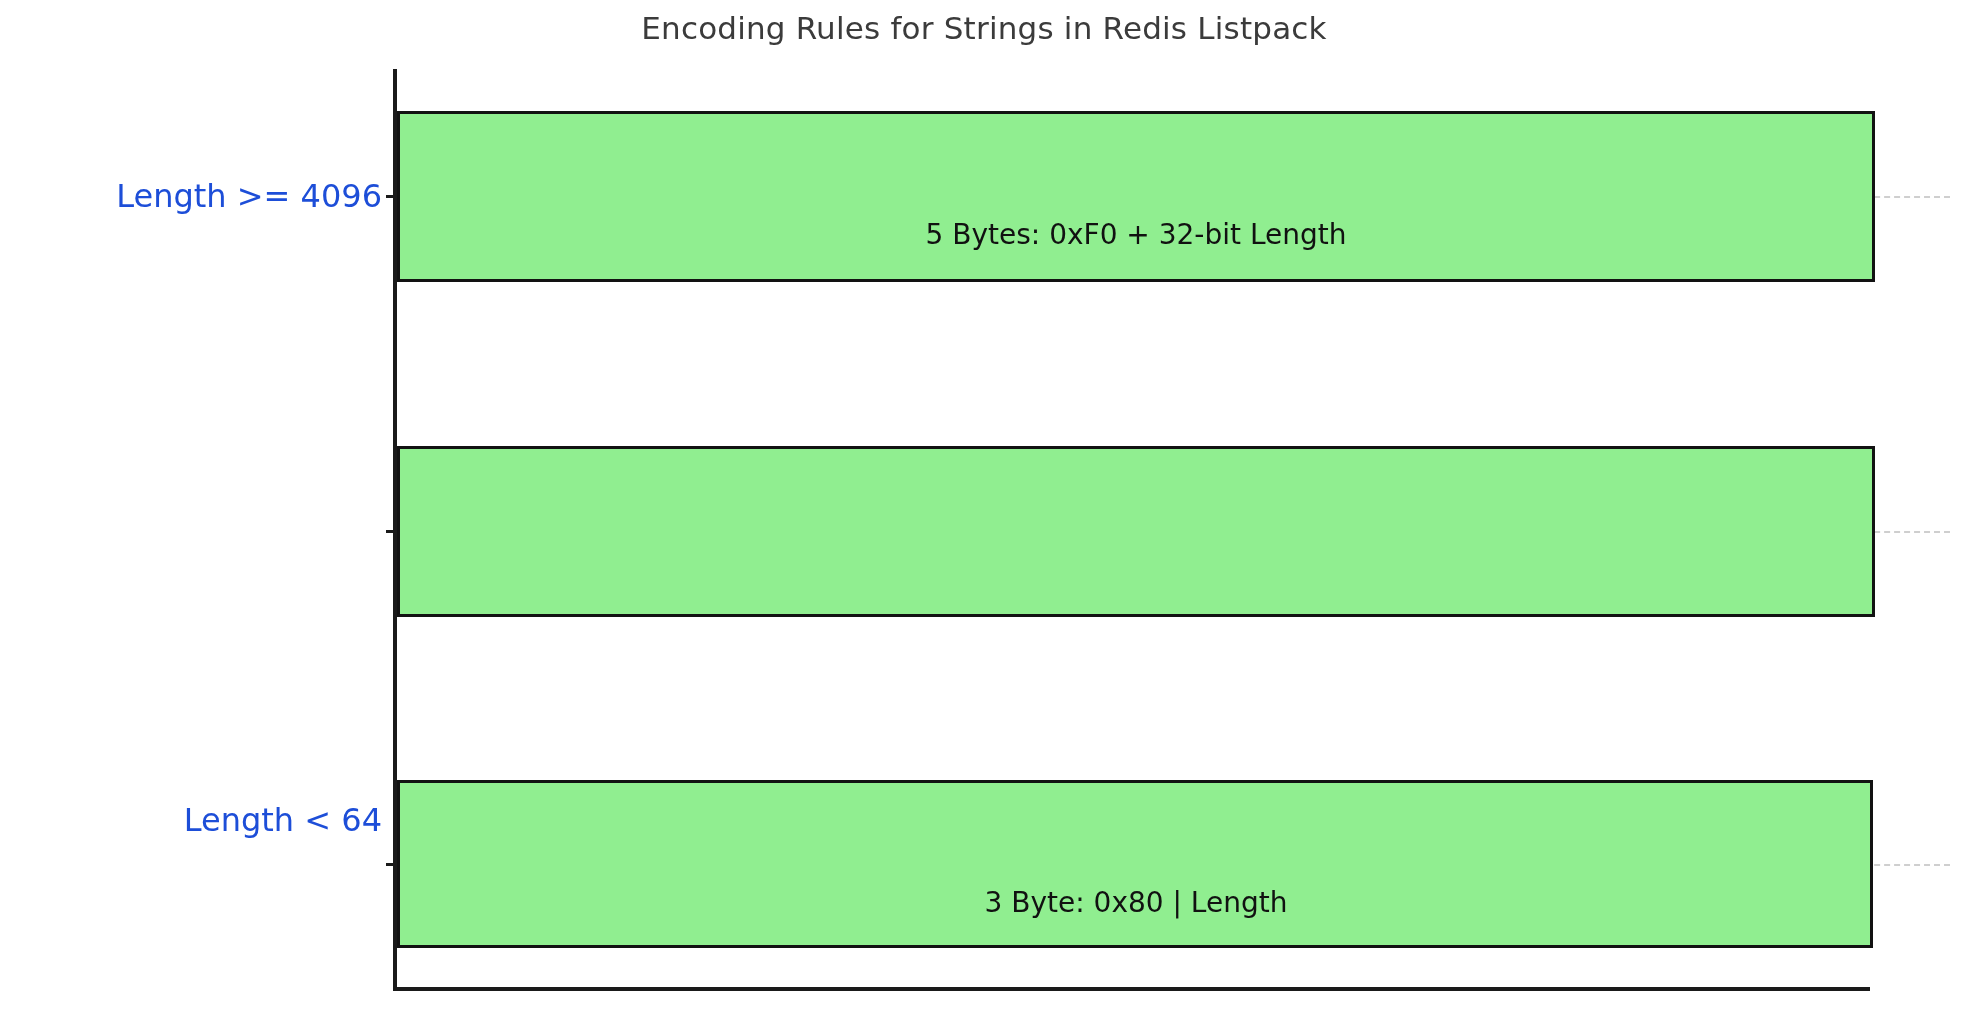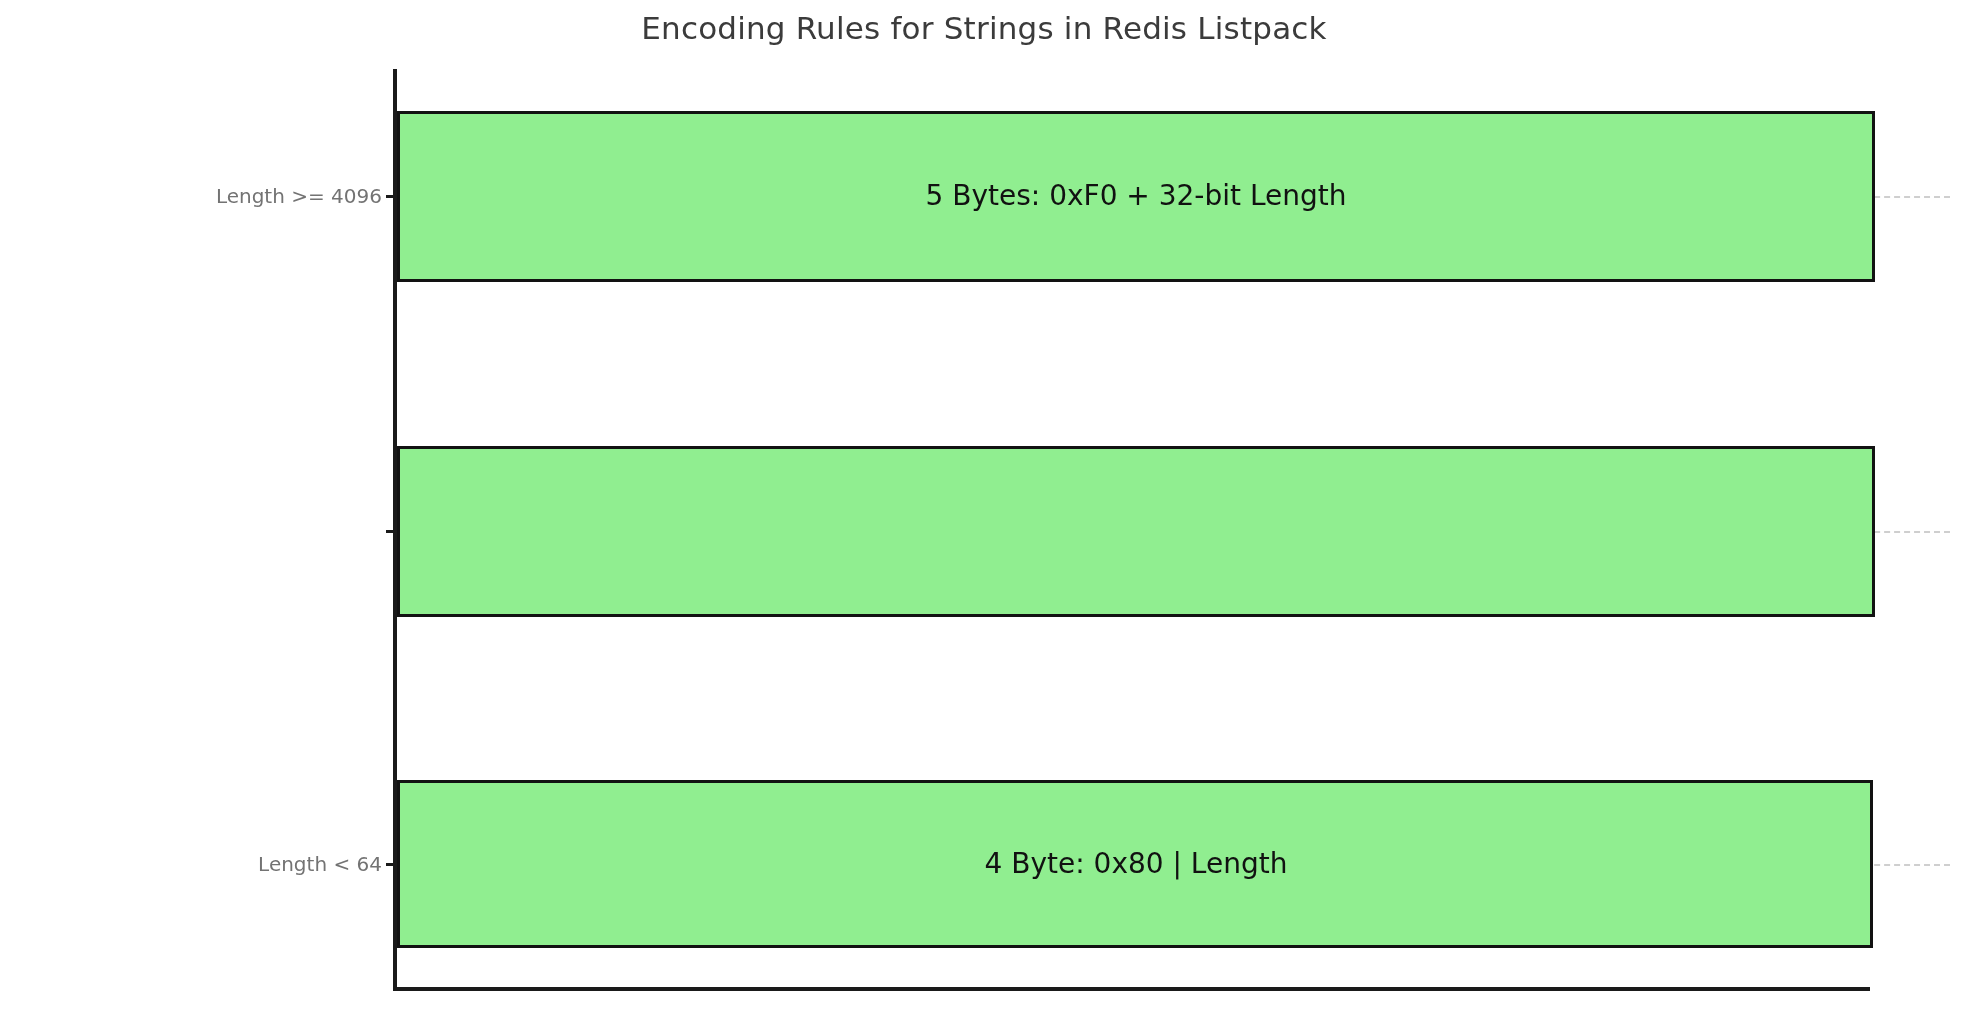--- a/index.html
+++ b/index.html
@@ -81,22 +81,22 @@
     height: 3px;
     background: #1a1a1a;
     z-index: 4;
   }
 
   
   .tick-label {
     position: absolute;
     right: 1586px;      
     text-align: left;
-    font-size: 20px;
-    color: #737373;
+    font-size: 32px;
+    color: #1d4ed8;
     white-space: nowrap;
     transform: translateY(-50%);
     line-height: 1;
   }
 
   
   .bar {
     position: absolute;
     left: 0px;
     background: #90ee90;
@@ -108,20 +108,21 @@
   
   .bar-label {
     position: absolute;
     text-align: left;
     font-size: 28px;
     color: #111111;
     white-space: nowrap;
     transform: translate(-50%, -50%);
     z-index: 3;
     line-height: 1;
+    margin-top: 39px;
   }
 </style>
 </head>
 <body>
 
 <div id="figure">
 
   <div id="chart-title">Encoding Rules for Strings in Redis Listpack</div>
 
   <div id="plot-area">
@@ -135,20 +136,20 @@
 
     <div class="tick-mark" style="top:126px;"></div>
     <div class="tick-mark" style="top:461px;"></div>
     <div class="tick-mark" style="top:794px;"></div>
 
     <div class="bar" style="top:42px;  height:171px; width:1478px;"></div>
     <div class="bar" style="top:377px; height:171px; width:1478px;"></div>
     <div class="bar" style="top:711px; height:168px; width:1476px;"></div>
 
     <div class="bar-label" style="left:739px; top:127px;">5 Bytes: 0xF0 + 32-bit Length</div>
-    <div class="bar-label" style="left:739px; top:795px;">4 Byte: 0x80 | Length</div>
+    <div class="bar-label" style="left:739px; top:795px;">3 Byte: 0x80 | Length</div>
 
   </div>
 
   <div class="tick-label" style="top:196px;">Length &gt;= 4096</div>
-  <div class="tick-label" style="top:864px;">Length &lt; 64</div>
+  <div class="tick-label" style="top:820px;">Length &lt; 64</div>
 
 </div>
 
 </body></html>

